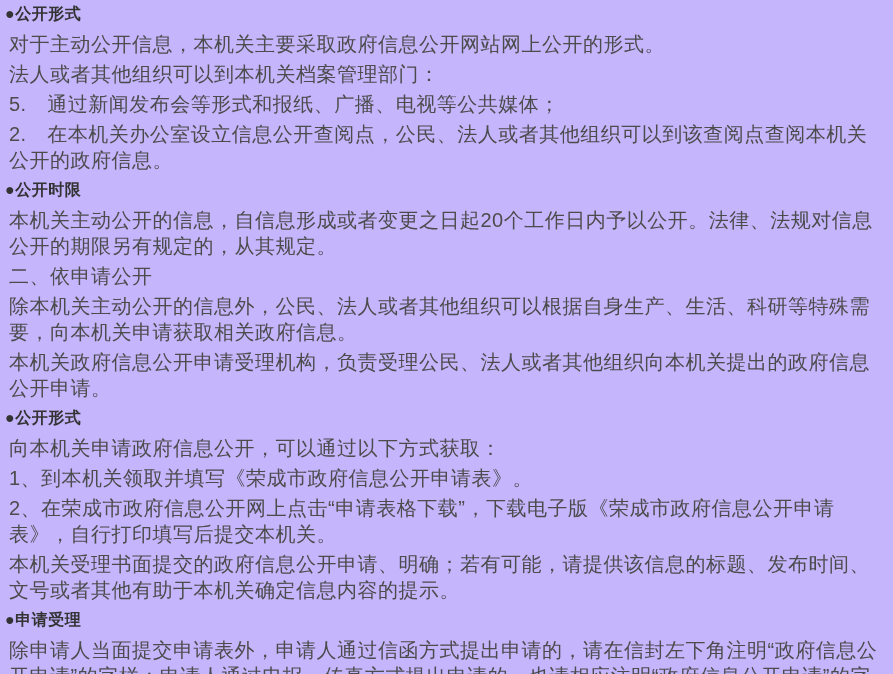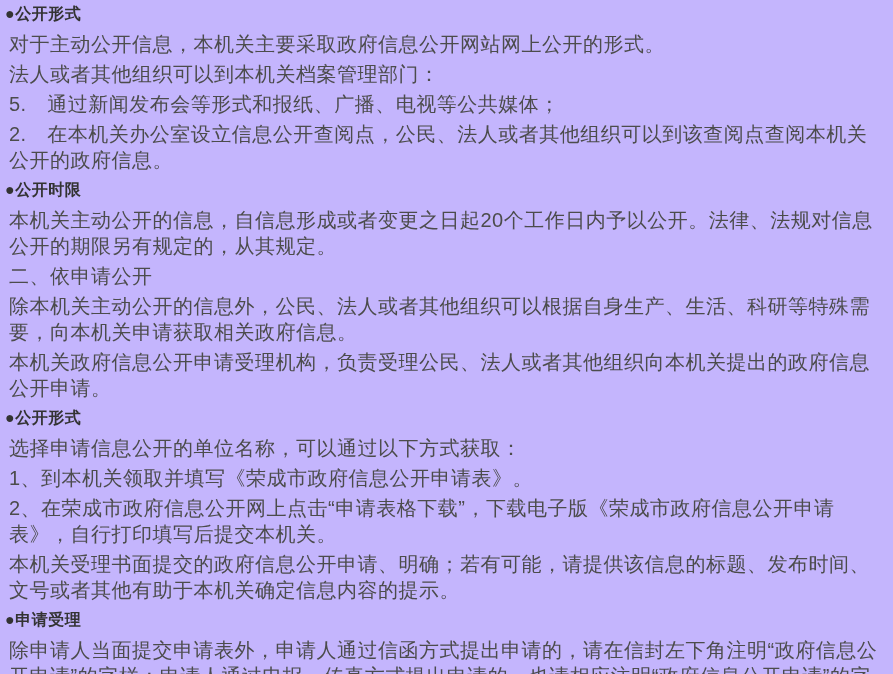--- a/index.html
+++ b/index.html
@@ -40,20 +40,20 @@
   <p class="para">对于主动公开信息，本机关主要采取政府信息公开网站网上公开的形式。</p>
   <p class="para">法人或者其他组织可以到本机关档案管理部门：</p>
   <p class="para">5.　通过新闻发布会等形式和报纸、广播、电视等公共媒体；</p>
   <p class="para">2.　在本机关办公室设立信息公开查阅点，公民、法人或者其他组织可以到该查阅点查阅本机关公开的政府信息。</p>
   <p class="heading">●公开时限</p>
   <p class="para">本机关主动公开的信息，自信息形成或者变更之日起20个工作日内予以公开。法律、法规对信息公开的期限另有规定的，从其规定。</p>
   <p class="para">二、依申请公开</p>
   <p class="para">除本机关主动公开的信息外，公民、法人或者其他组织可以根据自身生产、生活、科研等特殊需要，向本机关申请获取相关政府信息。</p>
   <p class="para">本机关政府信息公开申请受理机构，负责受理公民、法人或者其他组织向本机关提出的政府信息公开申请。</p>
   <p class="heading">●公开形式</p>
-  <p class="para">选择申请信息公开的单位名称，可以通过以下方式获取：</p>
+  <p class="para">向本机关申请政府信息公开，可以通过以下方式获取：</p>
   <p class="para">1、到本机关领取并填写《荣成市政府信息公开申请表》。</p>
   <p class="para">2、在荣成市政府信息公开网上点击“申请表格下载”，下载电子版《荣成市政府信息公开申请表》，自行打印填写后提交本机关。</p>
   <p class="para">本机关受理书面提交的政府信息公开申请、明确；若有可能，请提供该信息的标题、发布时间、文号或者其他有助于本机关确定信息内容的提示。</p>
   <p class="heading">●申请受理</p>
   <p class="para">除申请人当面提交申请表外，申请人通过信函方式提出申请的，请在信封左下角注明“政府信息公开申请”的字样；申请人通过电报、传真方式提出申请的，也请相应注明“政府信息公开申请”的字样。</p>
 
 </div>
 
 </body></html>

